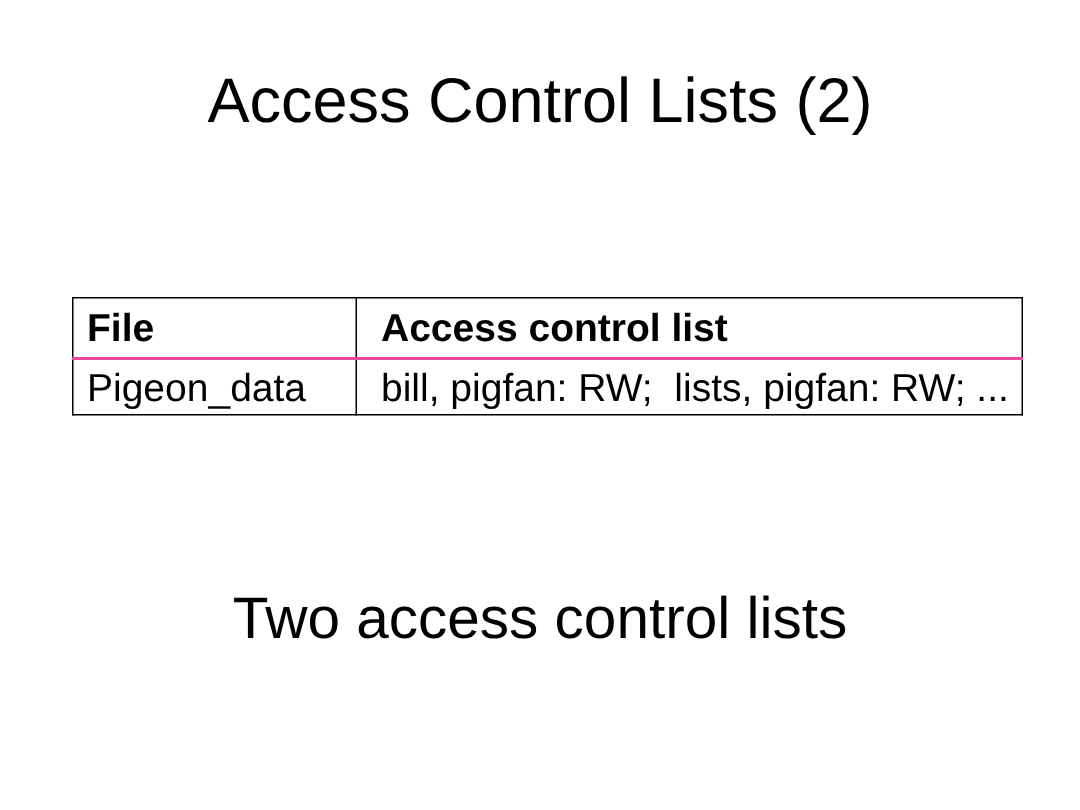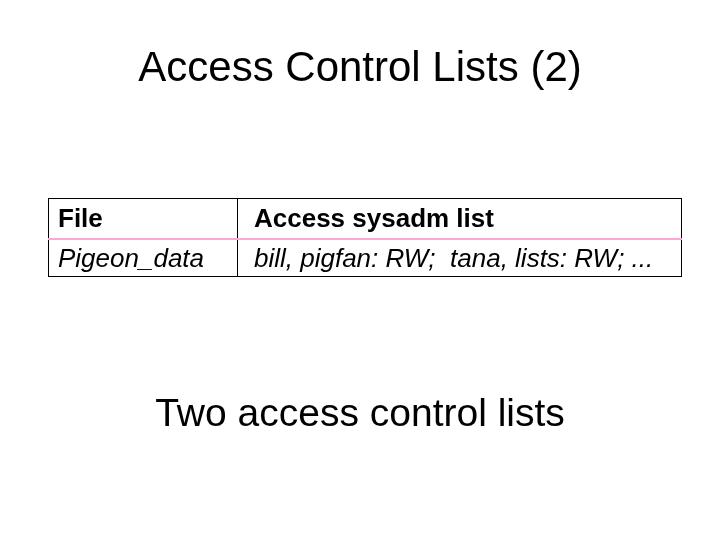--- a/index.html
+++ b/index.html
@@ -43,21 +43,21 @@
     vertical-align: middle;
     white-space: pre;
     overflow: hidden;
   }
   .acl-table th { font-weight: 700; }
   .acl-table th:first-child, .acl-table td:first-child { padding-left: 9px; margin-left: 20px; }
   .acl-table th:last-child,  .acl-table td:last-child  { padding-left: 16px; }
   .acl-table tr.header-row { height: 40px; }
   .acl-table tr.row-1      { height: 36px; }
   .acl-table tr.row-2      { height: 38px; }
-  .acl-table tr.row-2 th, .acl-table tr.row-2 td { border-top: 2px solid #f9a8d4; font-style: italic; }
+  .acl-table tr.row-2 th, .acl-table tr.row-2 td { border-top: 2px solid #ec4899; }
   .caption {
     position: absolute;
     top: 390px; left: 0;
     width: 720px;
     text-align: center;
     font-size: 39px;
     font-weight: 400;
     line-height: 1.2;
     white-space: nowrap;
   }
@@ -70,26 +70,26 @@
   <h1 class="title">Access Control Lists (2)</h1>
 
   <table class="acl-table">
     <colgroup>
       <col class="col-file">
       <col class="col-acl">
     </colgroup>
     <thead>
       <tr class="header-row">
         <th>File</th>
-        <th>Access sysadm list</th>
+        <th>Access control list</th>
       </tr>
     </thead>
     <tbody>
       <tr class="row-2">
         <td>Pigeon_data</td>
-        <td>bill, pigfan: RW;  tana, lists: RW; ...</td>
+        <td>bill, pigfan: RW;  lists, pigfan: RW; ...</td>
       </tr>
     </tbody>
   </table>
 
   <p class="caption">Two access control lists</p>
 
 </div>
 
 </body></html>

